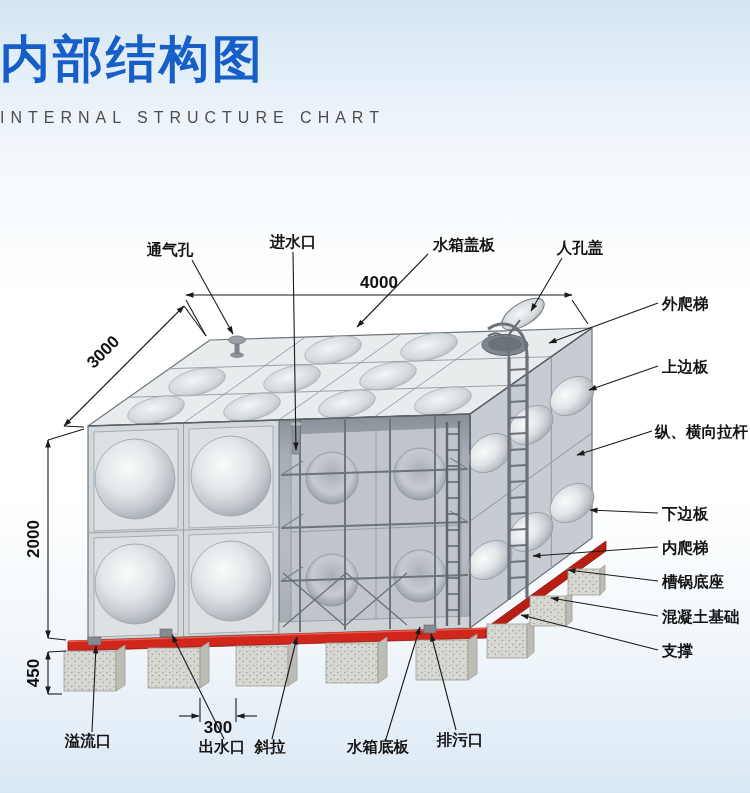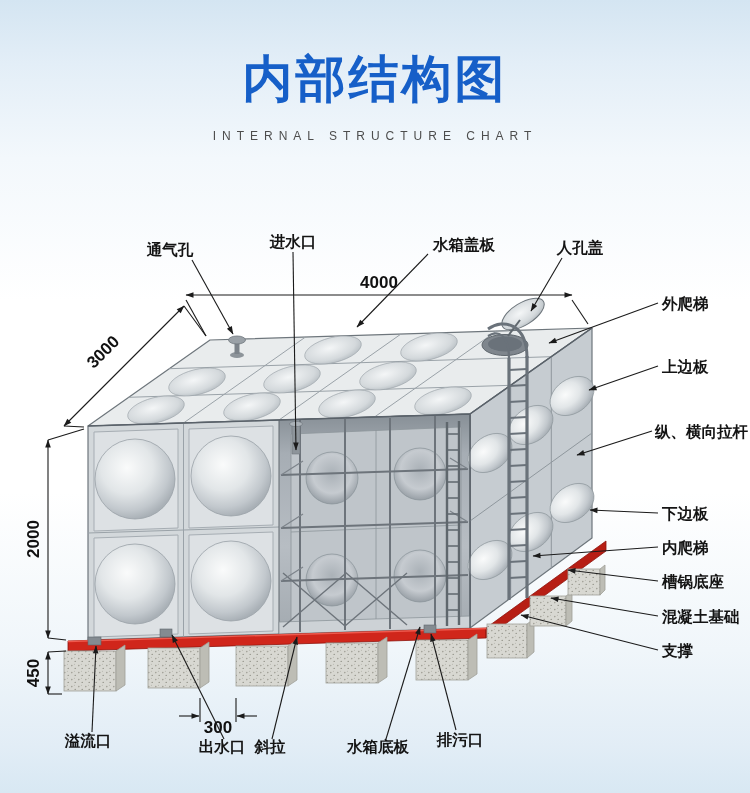--- a/index.html
+++ b/index.html
@@ -9,28 +9,28 @@
     background:#ffffff;
   }
   .page {
     position:relative;
     width:750px; height:793px;
     overflow:hidden;
     background:linear-gradient(180deg,
       #d4e5f2 0%, #e3eef7 8%, #f3f8fc 20%, #ffffff 38%,
       #ffffff 62%, #f0f6fa 82%, #e2edf6 94%, #d8e8f3 100%);
   }
-  .header { height:208px; padding-top:46px; text-align:center; }
+  .header { height:208px; padding-top:26px; text-align:left; }
   .title {
     font-size:50px; font-weight:700; letter-spacing:3px;
     color:#165fc8;
   }
   .subtitle {
     margin-top:16px;
-    font-size:12px; font-weight:500; letter-spacing:6px;
+    font-size:16px; font-weight:500; letter-spacing:6px;
     color:#4d4d4d;
   }
   svg.diagram { display:block; }
   svg text { font-family:"Liberation Sans","DejaVu Sans",sans-serif; }
   .lbl { font-size:15.5px; font-weight:700; fill:#141414; }
   .dim { font-size:17px; font-weight:700; fill:#111111; }
 </style>
 </head>
 <body>
 

